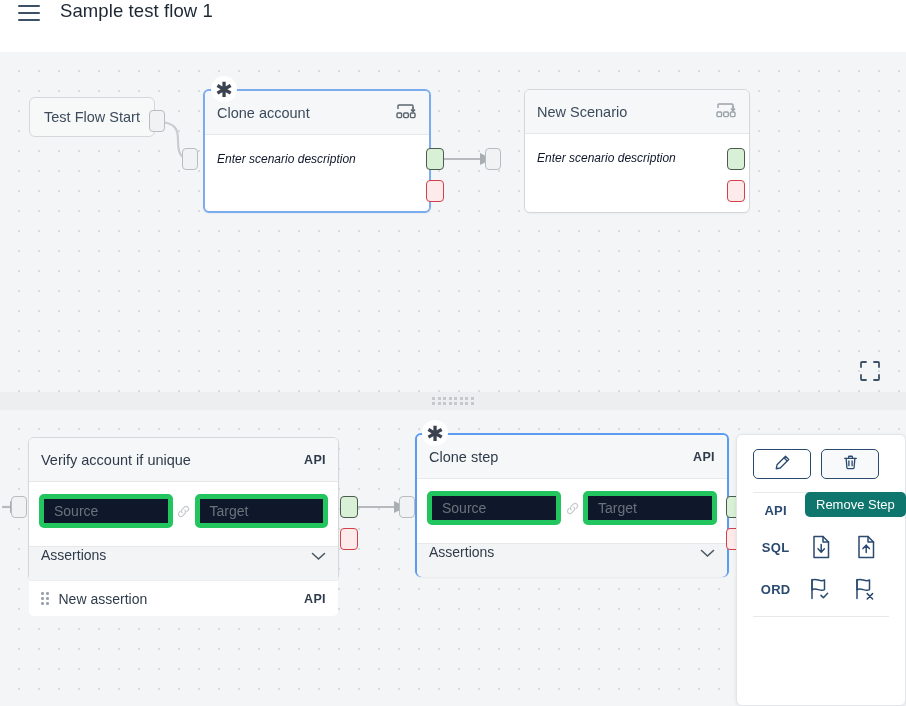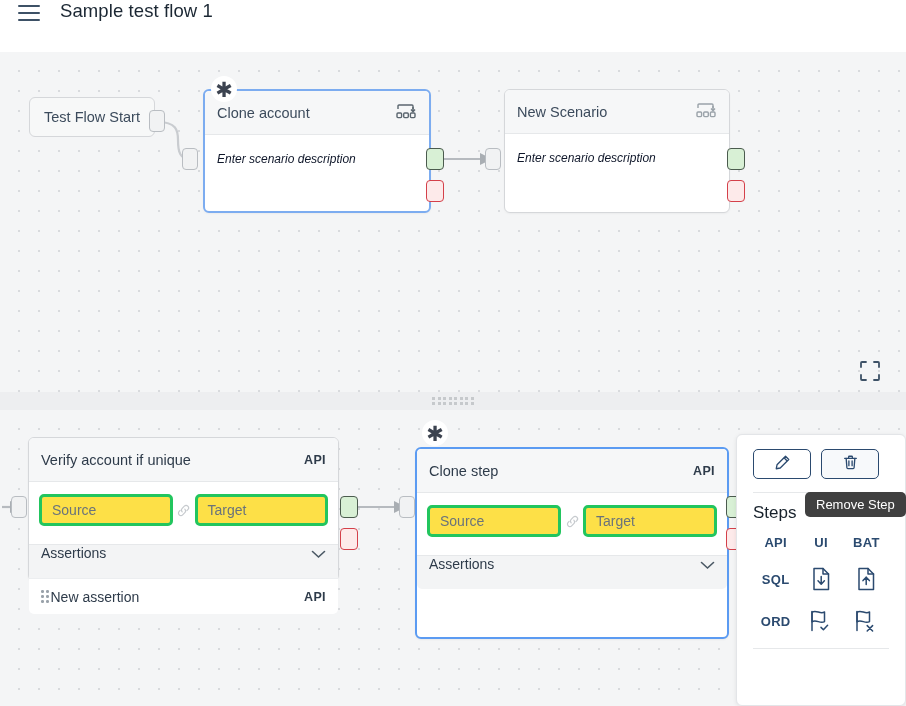--- a/index.html
+++ b/index.html
@@ -71,35 +71,35 @@
   .step-head {
     height: 44px; background: #f6f7f8; border-bottom: 1px solid #e6e8ea;
     border-radius: 5px 5px 0 0;
     display: flex; align-items: center; justify-content: space-between;
     padding: 0 12px;
   }
   .step-title { font-size: 14.5px; color: #2e3b4a; }
   .step-tag { font-size: 12.5px; font-weight: bold; color: #2e3b4a; letter-spacing: .4px; }
   .step-body { padding: 12px 10px 18px 10px; display: flex; align-items: center; }
   .field {
-    flex: 1; height: 32px; border: 3px solid #22c55e; border-radius: 5px;
+    flex: 1; height: 32px; border: 5px solid #22c55e; border-radius: 5px;
     display: flex; align-items: center; padding: 12px 10px;
-    font-size: 14px; color: #6a737b; background: #fde047;
+    font-size: 14px; color: #6a737b; background: #0f172a;
   }
   .link-ico { width: 22px; display: flex; align-items: center; justify-content: center;
     color: #c6cace; flex: 0 0 22px; }
   .assert-bar {
     height: 34px; background: #f3f4f5; border-top: 1px solid #e6e8ea;
     display: flex; align-items: flex-start; justify-content: space-between;
     padding: 0 12px; cursor: pointer;
   }
   .assert-bar.last { border-radius: 0 0 5px 5px; }
   .assert-label { font-size: 14px; color: #2e3b4a; }
   .assert-row {
-    height: 36px; display: flex; align-items: center; gap: 2px;
+    height: 36px; display: flex; align-items: center; gap: 10px;
     padding: 0 12px; border-top: 1px solid #eceef0;
     border-radius: 0 0 5px 5px; background: #fff;
   }
   .assert-row .name { font-size: 14px; color: #2e3b4a; flex: 1; }
   .dots { display: grid; grid-template-columns: repeat(2, 2.5px);
     grid-template-rows: repeat(3, 2.5px); gap: 2.5px; cursor: grab; }
   .dots i { display: block; width: 2.5px; height: 2.5px; background: #9aa2aa; border-radius: 50%; }
 
   
   .port { position: absolute; width: 18px; height: 22px; border-radius: 4px;
@@ -141,21 +141,21 @@
     display: grid; grid-template-columns: repeat(3, 1fr);
     row-gap: 16px; justify-items: center; align-items: center;
   }
   .step-chip { font-size: 13px; font-weight: bold; color: #2b4a6f;
     cursor: grab; letter-spacing: .3px; }
   .step-ico { color: #2b4a6f; cursor: grab; display: flex; }
   .panel-sep-b { height: 1px; background: #e6e8ea; margin-top: 14px; }
 
   .tooltip {
     position: absolute; left: 805px; top: 492px;
-    background: #404040; color: #ffffff; border-radius: 5px;
+    background: #0f766e; color: #ffffff; border-radius: 5px;
     padding: 5px 11px; font-size: 13px; white-space: nowrap; z-index: 60;
   }
 </style>
 </head>
 <body>
 
 <div class="header">
   <div class="hamburger">
     <span></span>
       <span></span>
@@ -193,21 +193,21 @@
       </span>
     </div>
     <div class="scn-body">
       <span class="scn-desc">Enter scenario description</span>
     </div>
   </div>
   <div class="port port-ok" style="left:426px;top:96px"></div>
   <div class="port port-err" style="left:426px;top:128px"></div>
   <div class="port" style="left:182px;top:96px;width:16px;height:22px"></div>
 
-  <div class="node scenario" style="left:504px;top:37px;width:226px;height:124px">
+  <div class="node scenario" style="left:524px;top:37px;width:226px;height:124px">
     <div class="scn-head">
       <span class="scn-title">New Scenario</span>
       <span>
         <svg width="22" height="18" viewBox="0 0 22 18" fill="none" stroke="#9aa2a9" stroke-width="1.4">
           <path d="M3 7 V4 a1 1 0 0 1 1-1 h13 a1 1 0 0 1 1 1 v3"></path>
           <path d="M18 5 l0 4 M16 7.5 l2 2.2 l2-2.2"></path>
           <rect x="2" y="11" width="4.6" height="4.6" rx="1"></rect>
           <rect x="8.7" y="11" width="4.6" height="4.6" rx="1"></rect>
           <rect x="15.4" y="11" width="4.6" height="4.6" rx="1"></rect>
         </svg>
@@ -295,21 +295,21 @@
       </span>
       <span class="name">New assertion</span>
       <span class="step-tag">API</span>
     </div>
   </div>
   <div class="port" style="left:11px;top:86px;width:16px;height:22px"></div>
   <div class="port port-ok" style="left:340px;top:86px"></div>
   <div class="port port-err" style="left:340px;top:118px"></div>
 
   <div class="ast" style="left:422px;top:10px">✱</div>
-  <div class="node step selected" style="left:415px;top:37px;width:314px;height:192px">
+  <div class="node step selected" style="left:415px;top:23px;width:314px;height:144px">
     <div class="step-head">
       <span class="step-title">Clone step</span>
       <span class="step-tag">API</span>
     </div>
     <div class="step-body">
       <div class="field">Source</div>
       <span class="link-ico">
         <svg width="15" height="15" viewBox="0 0 16 16" fill="none" stroke="#c6cace" stroke-width="1.3" stroke-linecap="round">
           <path d="M6.6 9.4 a2.6 2.6 0 0 1 0-3.7 l2.3-2.3 a2.6 2.6 0 0 1 3.7 3.7 l-1 1"></path>
           <path d="M9.4 6.6 a2.6 2.6 0 0 1 0 3.7 l-2.3 2.3 a2.6 2.6 0 0 1 -3.7 -3.7 l1 -1"></path>
@@ -348,21 +348,20 @@
           <path d="M7 4.6 V3.2 a.8 .8 0 0 1 .8-.8 h2.4 a.8 .8 0 0 1 .8 .8 v1.4"></path>
           <path d="M4.4 4.6 l.8 10 a1 1 0 0 0 1 .9 h5.6 a1 1 0 0 0 1-.9 l.8-10"></path>
           <path d="M7.3 7.4 v5 M10.7 7.4 v5"></path>
         </svg>
       </span>
     </div>
   </div>
 
   <div class="panel-sep"></div>
 
-  <div class="panel-title">Steps</div>
 
   <div class="steps-grid">
     <span class="step-chip">API</span>
     <span class="step-chip">UI</span>
     <span class="step-chip">BAT</span>
 
     <span class="step-chip">SQL</span>
     <span class="step-ico">
       <svg width="24" height="26" viewBox="0 0 24 26" fill="none" stroke="#2b4a6f" stroke-width="1.5" stroke-linecap="round" stroke-linejoin="round">
         <path d="M5 2.5 h9 l5.5 5.5 v15.5 h-14.5 z"></path>

